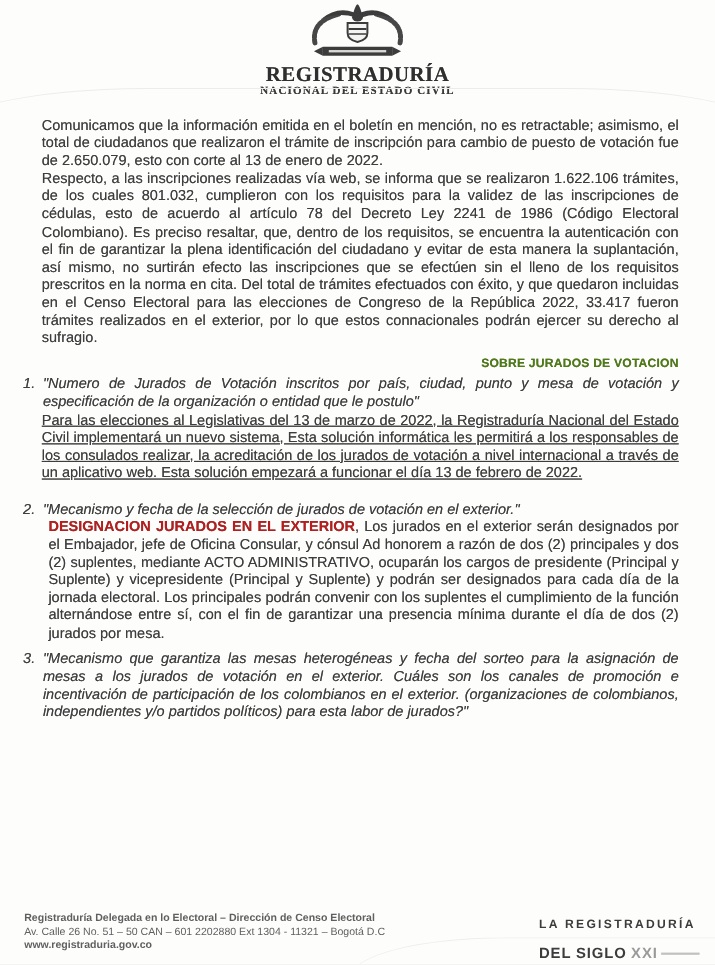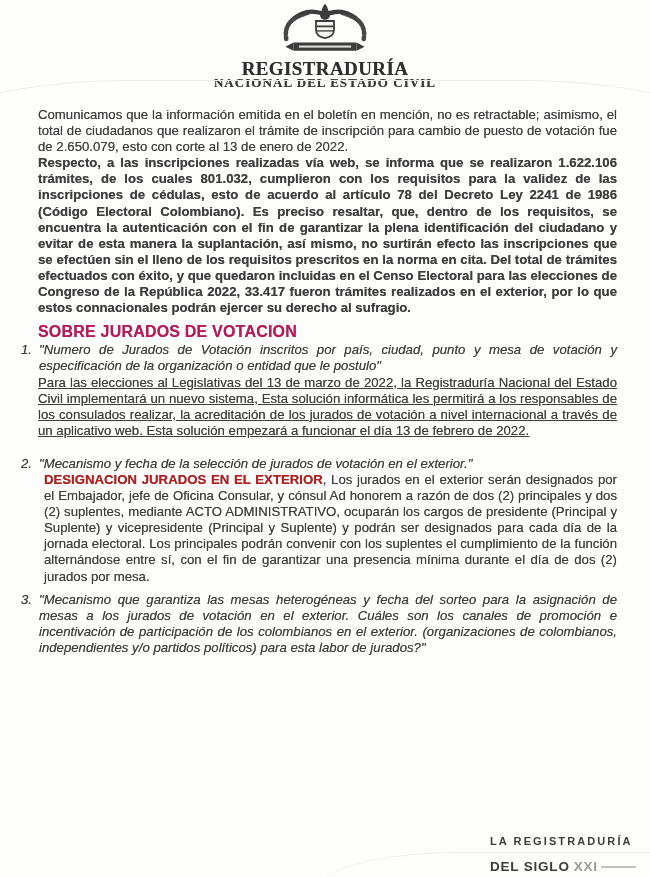--- a/index.html
+++ b/index.html
@@ -28,30 +28,30 @@
   .header{padding-top:3px;text-align:center;}
   .emblem{display:block;margin:0 auto;}
   .org-block{display:inline-block;text-align:center;margin-top:3px;}
   .org-name{
     font-family:"Liberation Serif", serif;
     font-weight:bold;font-size:19px;line-height:18px;
     letter-spacing:.4px;color:#2f2f2f;
   }
   .org-subtitle{
     font-family:"Liberation Serif", serif;
-    font-weight:bold;font-size:13px;line-height:10px;
+    font-weight:bold;font-size:10px;line-height:10px;
     letter-spacing:1.05px;color:#3a3a3a;
   }
 
   .main{margin:16px 33px 0 38px;font-size:13.2px;line-height:16.1px;}
   .main p{margin:0;text-align:justify;}
-  .p2{margin-top:15px;font-weight:bold;}
+  .p2{margin-top:15px;}
   .section-heading{
-    margin:8px 0 0 0;text-align:left;
-    font-size:16px;font-weight:bold;color:#be185d;
+    margin:8px 0 0 0;text-align:right;
+    font-size:11px;font-weight:bold;color:#4d7c0f;
     letter-spacing:.2px;
   }
   .qitem{display:flex;font-style:italic;margin-top:2px;text-align:justify;}
   .qitem .qnum{flex:none;width:18px;margin-left:-17px;}
   .qitem .qtext{flex:1;text-align:justify;}
   .item2{margin-top:17px;}
   .item3{margin-top:7px;}
   .ans1{margin-top:18px;text-decoration:underline;}
   .ans2{margin-top:12px;padding-left:6px;}
   .ans2 .bold-lead{font-weight:bold;color:#b91c1c;}
@@ -132,20 +132,25 @@
     </div>
 
     <p class="ans2"><span class="bold-lead">DESIGNACION JURADOS EN EL EXTERIOR</span><span>, Los jurados en el exterior serán designados por el Embajador, jefe de Oficina Consular, y cónsul Ad honorem a razón de dos (2) principales y dos (2) suplentes, mediante ACTO ADMINISTRATIVO, ocuparán los cargos de presidente (Principal y Suplente) y vicepresidente (Principal y Suplente) y podrán ser designados para cada día de la jornada electoral. Los principales podrán convenir con los suplentes el cumplimiento de la función alternándose entre sí, con el fin de garantizar una presencia mínima durante el día de dos (2) jurados por mesa.</span></p>
 
     <div class="qitem item3">
       <span class="qnum">3.</span>
       <span class="qtext">"Mecanismo que garantiza las mesas heterogéneas y fecha del sorteo para la asignación de mesas a los jurados de votación en el exterior. Cuáles son los canales de promoción e incentivación de participación de los colombianos en el exterior. (organizaciones de colombianos, independientes y/o partidos políticos) para esta labor de jurados?"</span>
     </div>
   </main>
 
+  <div class="footer-left">
+    <div class="footer-dept">Registraduría Delegada en lo Electoral – Dirección de Censo Electoral</div>
+    <div class="footer-addr">Av. Calle 26 No. 51 – 50 CAN – 601 2202880 Ext 1304 - 11321 – Bogotá D.C</div>
+    <div class="footer-site">www.registraduria.gov.co</div>
+  </div>
 
   <div class="footer-logo">
     <div class="logo-top">LA REGISTRADURÍA</div>
     <div class="logo-bottom">
       <span>DEL SIGLO</span>
       <span class="logo-accent">XXI</span>
       <span class="logo-rule"></span>
     </div>
   </div>
 

